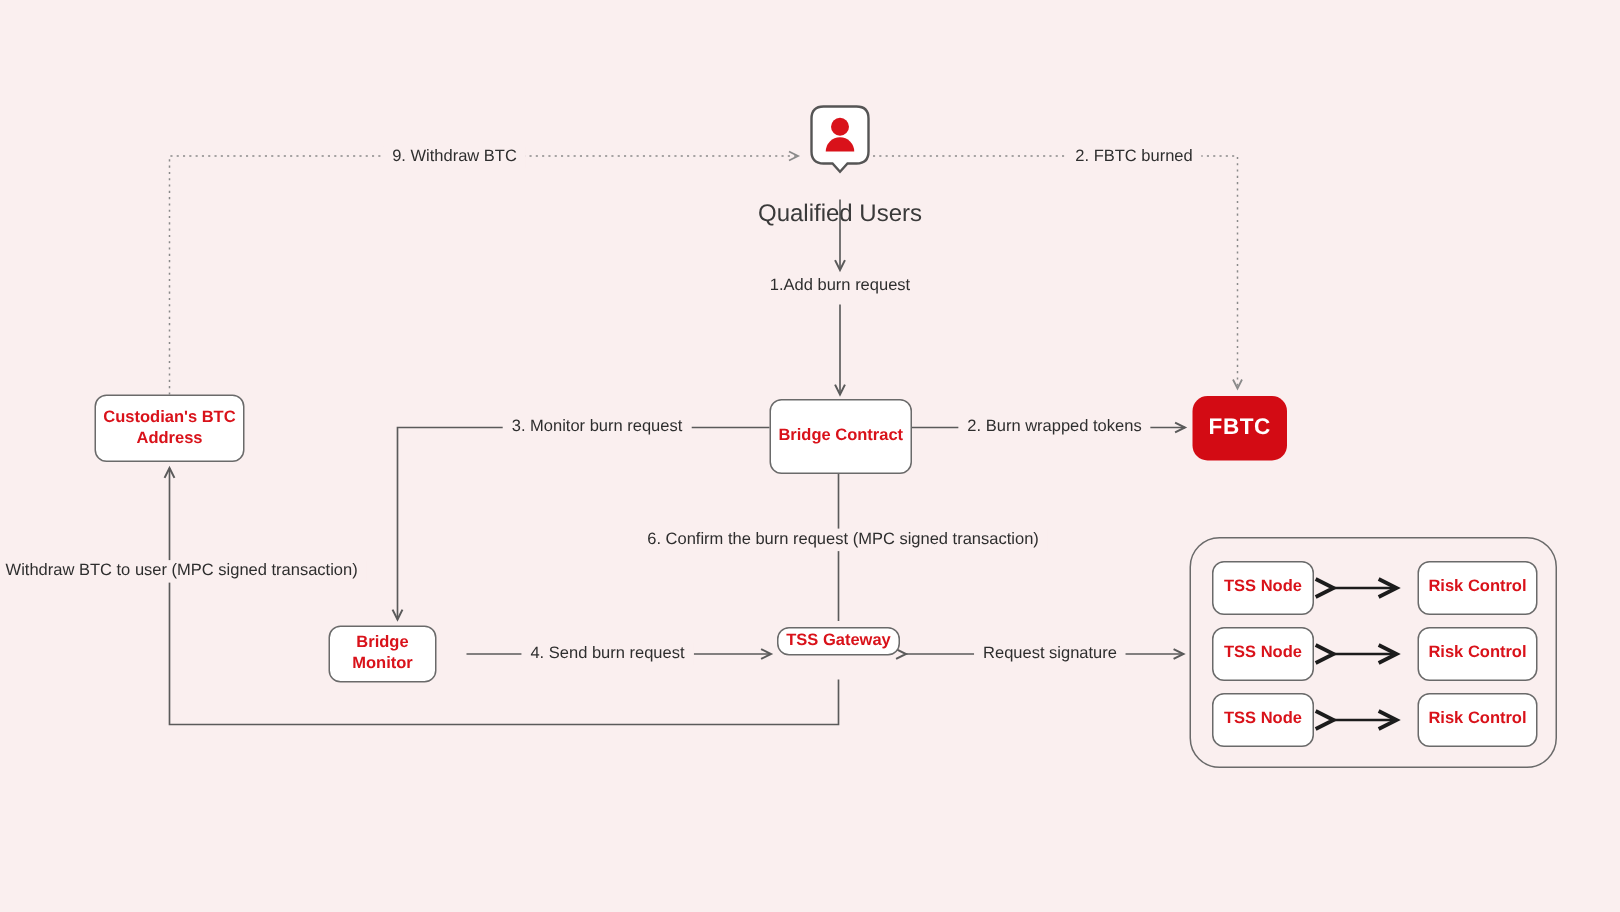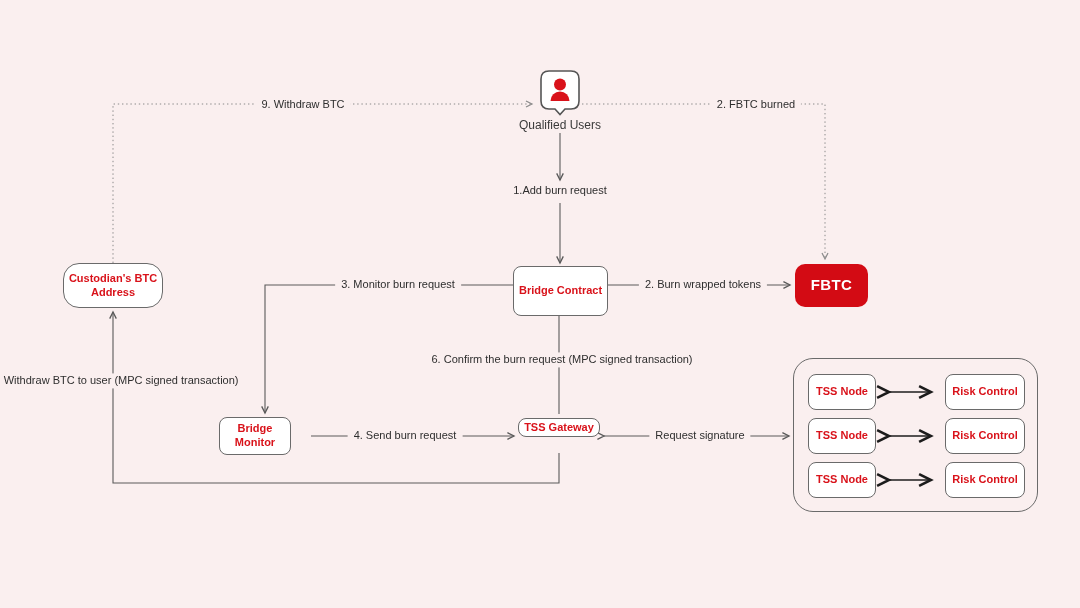--- a/index.html
+++ b/index.html
@@ -29,21 +29,21 @@
     position:absolute;border:1.3px solid var(--border);border-radius:20px;
     background:transparent;box-sizing:border-box;
   }
   .edge-label{
     position:absolute;transform:translate(-50%,-50%);
     background:var(--bg);color:var(--text);font-size:11px;white-space:nowrap;
     padding:1px 6px;line-height:1.2;
   }
   .node-label{
     position:absolute;transform:translate(-50%,-50%);
-    color:#3a3a3a;font-size:12px;white-space:nowrap;line-height:1.2;
+    color:#3a3a3a;font-size:16px;white-space:nowrap;line-height:1.2;margin-top:18px;
   }
   .user-icon{position:absolute;left:540px;top:70px;width:40px;height:46px;}
 </style>
 </head>
 <body>
 
 <div class="canvas">
 
   <svg class="wires" viewBox="0 0 1080 608">
     <defs>
@@ -78,29 +78,29 @@
     </g>
   </svg>
 
   <svg class="user-icon" viewBox="0 0 40 46">
     <path d="M9 1 H31 Q39 1 39 9 V31 Q39 39 31 39 H25 L20 44.5 L15 39 H9 Q1 39 1 31 V9 Q1 1 9 1 Z" fill="#ffffff" stroke="#555555" stroke-width="1.6"></path>
     <circle cx="20" cy="14.5" r="6" fill="#D9121A"></circle>
     <path d="M10.5 31 a9.5 9.5 0 0 1 19 0 Z" fill="#D9121A"></path>
   </svg>
   <div class="node-label" style="left:560px;top:125px;">Qualified Users</div>
 
-  <div class="node" style="left:63px;top:263px;width:100px;height:45px;border-radius:16px;">
+  <div class="node" style="left:63px;top:263px;width:100px;height:45px;">
     <span>Custodian's BTC Address</span>
   </div>
 
   <div class="node" style="left:513px;top:266px;width:95px;height:50px;">
     <span>Bridge Contract</span>
   </div>
 
-  <div class="node node-fbtc" style="left:795px;top:264px;width:73px;height:43px;">
+  <div class="node node-fbtc" style="left:795px;top:264px;width:63px;height:43px;">
     <span>FBTC</span>
   </div>
 
   <div class="node" style="left:219px;top:417px;width:72px;height:38px;">
     <span>Bridge Monitor</span>
   </div>
 
   <div class="node" style="left:518px;top:418px;width:82px;height:19px;">
     <span>TSS Gateway</span>
   </div>

